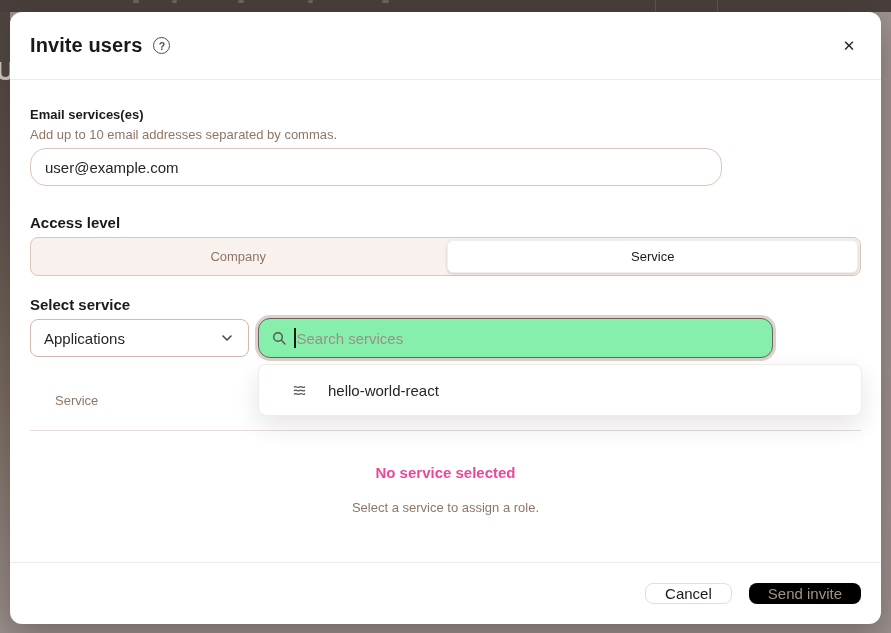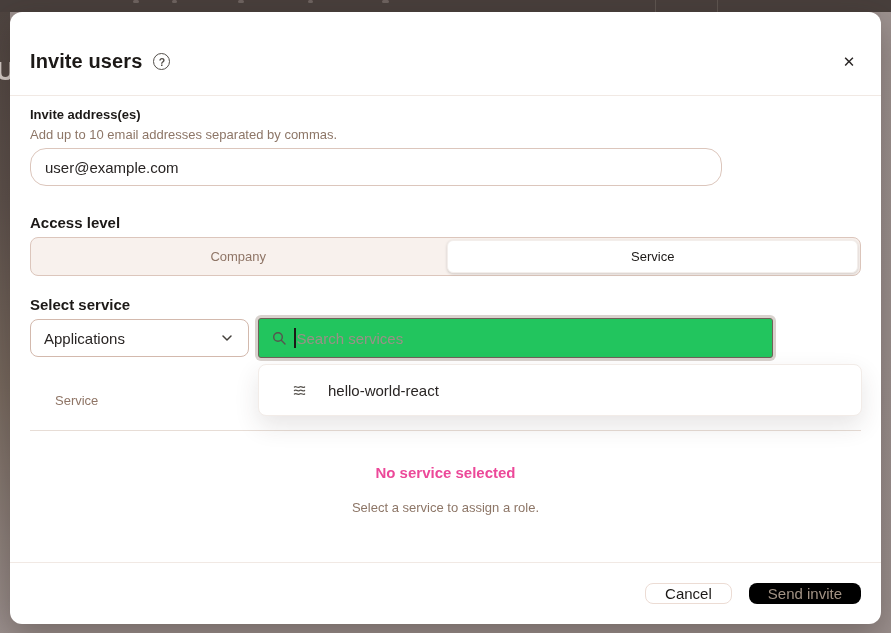--- a/index.html
+++ b/index.html
@@ -18,21 +18,21 @@
   .strip-left { position:absolute; left:0; top:12px; width:10px; height:621px;
     background:linear-gradient(#4e4440 0%, #5d514c 30%, #77695f 60%, #9b908e 100%); overflow:hidden; }
   .strip-left .ghost-glyph { position:absolute; left:-4px; top:44px; font-size:26px; font-weight:600; color:#d9d0cb; }
   .strip-right { position:absolute; right:0; top:12px; width:10px; height:621px;
     background:linear-gradient(#9d9290 0%, #9b908e 100%); }
 
   
   .modal { position:absolute; left:10px; top:12px; width:871px; height:612px; background:#ffffff;
     border-radius:12px; box-shadow:0 12px 34px rgba(42,32,27,.35); }
 
-  .modal-header { position:absolute; left:0; top:16px; width:100%; height:68px; display:flex; align-items:center;
+  .modal-header { position:absolute; left:0; top:0; width:100%; height:68px; display:flex; align-items:center;
     padding:0 20px; border-bottom:1px solid #f1e9e4; }
   .modal-title { font-size:20px; font-weight:700; color:#1c1917; letter-spacing:.1px; }
   .help-icon { margin-left:11px; width:17px; height:17px; border:1.4px solid #524e49; border-radius:50%;
     display:flex; align-items:center; justify-content:center; font-size:10.5px; font-weight:700; color:#524e49; cursor:pointer; }
   .close-btn { margin-left:auto; width:24px; height:24px; display:flex; align-items:center; justify-content:center;
     font-size:15px; color:#292524; cursor:pointer; background:none; border:none; }
 
   .field-label-sm { position:absolute; left:20px; font-size:13px; font-weight:700; color:#1c1917; }
   .helper-text { position:absolute; left:20px; font-size:13px; color:#8d7667; }
   .section-label { position:absolute; left:20px; font-size:15px; font-weight:600; color:#1c1917; }
@@ -49,21 +49,21 @@
     border-radius:6px; border:1px solid #f3eeeb; box-shadow:0 1px 3px rgba(28,25,23,.18); z-index:0; }
   .segment.selected { color:#1c1917; }
 
   .type-select { position:absolute; left:20px; top:307px; width:219px; height:38px; border:1px solid #d3b9ad;
     border-radius:8px; background:#fff; display:flex; align-items:center; justify-content:space-between;
     padding:8px 13px; cursor:pointer; }
   .type-select-value { font-size:15px; color:#292524; }
   .chevron-icon { display:flex; color:#44403c; }
 
   .search-box { position:absolute; left:248px; top:306px; width:515px; height:40px; border:1px solid #6f6259;
-    border-radius:3px; background:#22c55e; box-shadow:0 0 0 3px #d9d2ce; display:flex; align-items:center; padding:0 12px; }
+    border-radius:12px; background:#86efac; box-shadow:0 0 0 3px #d9d2ce; display:flex; align-items:center; padding:0 12px; }
   .search-icon { display:flex; color:#57534e; margin-right:7px; }
   .text-cursor { width:1.5px; height:20px; background:#1c1917; margin-right:1px; }
   .search-input { border:none; outline:none; flex:1; font-size:15px; color:#292524;
     font-family:"Liberation Sans", sans-serif; background:transparent; }
   .search-input::placeholder { color:#9b9087; }
 
   .results-panel { position:absolute; left:248px; top:352px; width:604px; background:#ffffff; border-radius:8px;
     border:1px solid #f2ece8; box-shadow:0 10px 24px rgba(60,45,40,.12); z-index:5; overflow:hidden; }
   .result-row { height:50px; display:flex; align-items:center; padding-left:33px; cursor:pointer; }
   .result-row .stack-icon { display:flex; color:#57534e; margin-right:15px; }
@@ -104,21 +104,21 @@
   <div class="strip-right"></div>
 
   <div class="modal">
 
     <div class="modal-header">
       <span class="modal-title">Invite users</span>
       <span class="help-icon">?</span>
       <button class="close-btn">✕</button>
     </div>
 
-    <span class="field-label-sm" style="top:95px;">Invite address(es)</span>
+    <span class="field-label-sm" style="top:95px;">Email services(es)</span>
     <span class="helper-text" style="top:115px;">Add up to 10 email addresses separated by commas.</span>
     <input class="email-input" type="text" value="user@example.com" style="">
 
     <span class="section-label" style="top:202px;">Access level</span>
     <div class="segmented">
       <div class="segment-pill"></div>
       <div class="segment">Company</div>
       <div class="segment selected">Service</div>
     </div>
 

